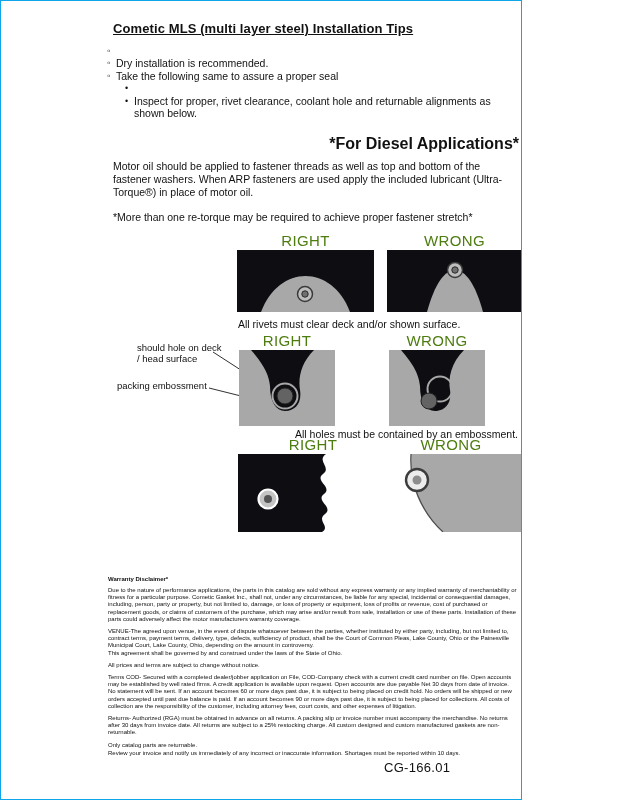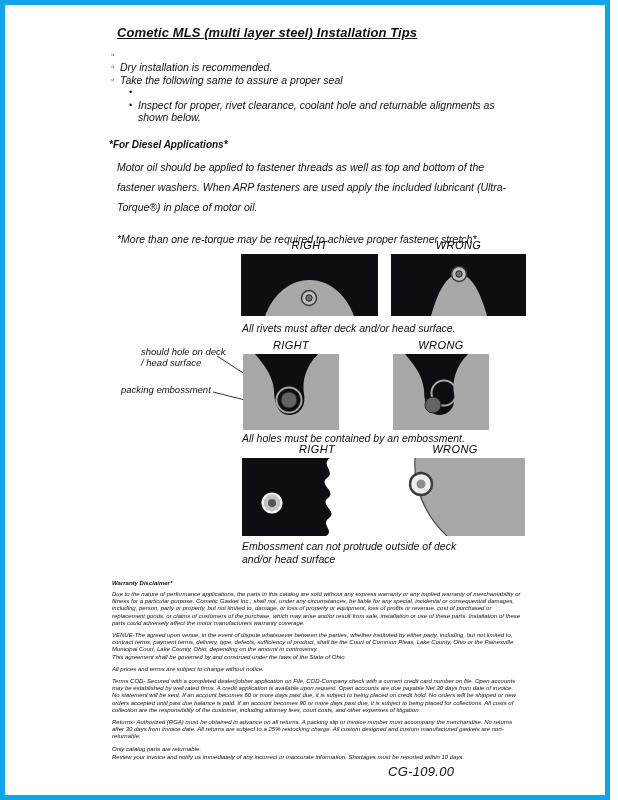--- a/index.html
+++ b/index.html
@@ -1,47 +1,46 @@
 <!DOCTYPE html>
 <html style="--ink: #0d0d12; --steel: #a8a8a8; --text: #111111; --paper: #ffffff;"><head>
 <meta charset="utf-8">
 <style>
   * { box-sizing: border-box; }
   html, body { margin: 0; padding: 0; background: #ffffff; }
   .page {
     position: relative;
-    width: 610px; height: 800px;
+    width: 522px; height: 800px;
     background: var(--paper, #ffffff);
     color: var(--text, #111111);
     font-family: "Liberation Sans", sans-serif;
-    border: 5px solid #0ea5e9;
+    border: 1px solid #0ea5e9;
     overflow: hidden;
-    font-style: italic;
   }
 
   
   .head-block { position: absolute; left: 104px; top: 20px; width: 414px; }
   .title {
     margin: 0 0 9px 8px;
     font-size: 13px; font-weight: bold;
     text-decoration: underline;
     letter-spacing: 0.1px;
   }
   .tip-row { display: flex; font-size: 10.5px; line-height: 12.4px; }
   .tip-row .bullet { flex: 0 0 auto; }
   .tip-row.lvl1 .bullet { width: 9px; margin-left: 2px; font-size: 10px; }
   .tip-row.lvl2 .bullet { width: 9px; margin-left: 20px; font-size: 9px; }
-  .diesel-heading { margin: 16px 0 0 0; font-size: 10px; font-weight: bold; }
-  .para { margin: 7px 0 0 8px; width: 406px; font-size: 10.5px; line-height: 20px; }
+  .diesel-heading { margin: 16px 0 0 0; font-size: 16px; font-weight: bold; text-align: right; }
+  .para { margin: 7px 0 0 8px; width: 406px; font-size: 10.5px; line-height: 13px; }
   .para.note { margin-top: 12px; }
 
   
   .figures { position: absolute; left: 0; top: 233px; width: 618px; height: 342px; }
   .fig-cell { position: absolute; text-align: center; }
-  .fig-label { font-size: 11px; color: #000000; letter-spacing: 0.4px; margin-bottom: 2px; line-height: 14px; }
+  .fig-label { font-size: 15px; color: #4d7c0f; letter-spacing: 0.4px; margin-bottom: 2px; line-height: 14px; }
   .fig-svg { display: block; margin: 0 auto; }
   .fig-caption { position: absolute; font-size: 10.5px; line-height: 12.5px; text-align: left; }
   .ink   { fill: var(--ink, #0d0d12); }
   .steel { fill: var(--steel, #a8a8a8); }
   .callout { position: absolute; font-size: 9.5px; line-height: 11px; text-align: left; }
   .arrows { position: absolute; }
 
   
   .legal { position: absolute; left: 107px; top: 575px; width: 410px; }
   .legal-head { font-size: 6px; font-weight: bold; margin: 0 0 5px 0; }
@@ -97,21 +96,21 @@
     </div>
     <div class="fig-cell" style="left:386px; top:0; width:135px;">
       <div class="fig-label">WRONG</div>
       <svg class="fig-svg" width="135" height="62" viewBox="0 0 135 62">
         <rect class="ink" x="0" y="0" width="135" height="62"></rect>
         <path class="steel" d="M40,62 C55,6 81,6 96,62 Z"></path>
         <circle cx="68" cy="20" r="7.5" fill="#bdbdbd" stroke="#3a3a3a" stroke-width="1.5"></circle>
         <circle cx="68" cy="20" r="3.2" fill="#6f6f6f" stroke="#2a2a2a" stroke-width="1"></circle>
       </svg>
     </div>
-    <div class="fig-caption" style="left:237px; top:84px; width:280px;">All rivets must after deck and/or head surface.</div>
+    <div class="fig-caption" style="left:237px; top:84px; width:280px;">All rivets must clear deck and/or shown surface.</div>
 
     <div class="callout" style="left:136px; top:108px; width:86px;">should hole on deck / head surface</div>
     <div class="callout" style="left:116px; top:146px; width:94px;">packing embossment</div>
     <svg class="arrows" style="left:206px; top:112px;" width="80" height="65" viewBox="0 0 80 65">
       <line x1="6" y1="6" x2="74" y2="50" stroke="#1a1a1a" stroke-width="0.9"></line>
       <line x1="2" y1="42" x2="58" y2="56" stroke="#1a1a1a" stroke-width="0.9"></line>
     </svg>
 
     <div class="fig-cell" style="left:238px; top:100px; width:96px;">
       <div class="fig-label">RIGHT</div>
@@ -124,49 +123,48 @@
     </div>
     <div class="fig-cell" style="left:388px; top:100px; width:96px;">
       <div class="fig-label">WRONG</div>
       <svg class="fig-svg" width="96" height="76" viewBox="0 0 96 76">
         <rect class="steel" x="0" y="0" width="96" height="76"></rect>
         <path class="ink" d="M12,0 C26,16 30,26 31,36 C31,52 37,61 46,61 C57,61 63,52 61,40 C59,28 62,13 75,0 Z"></path>
         <circle cx="51" cy="39" r="12.5" fill="none" stroke="#a8a8a8" stroke-width="2"></circle>
         <circle cx="40" cy="51" r="8" fill="#636363" stroke="#222222" stroke-width="1"></circle>
       </svg>
     </div>
-    <div class="fig-caption" style="left:237px; top:194px; width:280px;">All holes must be contained by an embossment.</div>
+    <div class="fig-caption" style="left:237px; top:194px; width:280px;text-align:right;">All holes must be contained by an embossment.</div>
 
     <div class="fig-cell" style="left:237px; top:204px; width:150px;">
       <div class="fig-label">RIGHT</div>
       <svg class="fig-svg" width="150" height="78" viewBox="0 0 150 78">
         <path class="ink" d="M0,0 L88,0 C78,7 94,13 85,20 C76,27 95,33 86,40 C77,47 96,53 87,60 C78,67 93,72 84,78 L0,78 Z"></path>
         <circle cx="30" cy="45" r="9.5" fill="#c4c4c4" stroke="#ffffff" stroke-width="2.2"></circle>
         <circle cx="30" cy="45" r="4" fill="#555555"></circle>
       </svg>
     </div>
     <div class="fig-cell" style="left:380px; top:204px; width:140px;">
       <div class="fig-label">WRONG</div>
       <svg class="fig-svg" width="140" height="78" viewBox="0 0 140 78">
         <path class="steel" d="M30,0 L140,0 L140,78 L62,78 C44,62 32,40 30,18 Z"></path>
         <path d="M30,0 C28,28 40,58 62,78" fill="none" stroke="#4a4a4a" stroke-width="1.2"></path>
         <circle cx="36" cy="26" r="11" fill="#ececec" stroke="#3c3c3c" stroke-width="2.4"></circle>
         <circle cx="36" cy="26" r="4.5" fill="#8d8d8d"></circle>
       </svg>
     </div>
-    <div class="fig-caption" style="left:237px; top:302px; width:235px;">Embossment can not protrude outside of deck and/or head surface</div>
   </div>
 
   <div class="legal">
     <div class="legal-head">Warranty Disclaimer*</div>
     <p>Due to the nature of performance applications, the parts in this catalog are sold without any express warranty or any implied warranty of merchantability or fitness for a particular purpose.  Cometic Gasket Inc., shall not, under any circumstances, be liable for any special, incidental or consequential damages, including, person, party or property, but not limited to, damage, or loss of property or equipment, loss of profits or revenue, cost of purchased or replacement goods, or claims of customers of the purchase, which may arise and/or result from sale, installation or use of these parts.  Installation of these parts could adversely affect the motor manufacturers warranty coverage.</p>
     <p>VENUE-The agreed upon venue, in the event of dispute whatsoever between the parties, whether instituted by either party, including, but not limited to, contract terms, payment terms, delivery, type, defects, sufficiency of product, shall be the Court of Common Pleas, Lake County, Ohio or the Painesville Municipal Court, Lake County, Ohio, depending on the amount in controversy.
 This agreement shall be governed by and construed under the laws of the State of Ohio.</p>
     <p>All prices and terms are subject to change without notice.</p>
     <p>Terms COD- Secured with a completed dealer/jobber application on File, COD-Company check with a current credit card number on file.  Open accounts may be established by well rated firms.  A credit application is available upon request.  Open accounts are due payable Net 30 days from date of invoice.  No statement will be sent.  If an account becomes 60 or more days past due, it is subject to being placed on credit hold.  No orders will be shipped or new orders accepted until past due balance is paid.  If an account becomes 90 or more days past due, it is subject to being placed for collections.  All costs of collection are the responsibility of the customer, including attorney fees, court costs, and other expenses of litigation.</p>
     <p>Returns- Authorized (RGA) must be obtained in advance on all returns.  A packing slip or invoice number must accompany the merchandise.  No returns after 30 days from invoice date.  All returns are subject to a 25% restocking charge.  All custom designed and custom manufactured gaskets are non-returnable.</p>
     <p class="tight">Only catalog parts are returnable.</p>
     <p>Review your invoice and notify us immediately of any incorrect or inaccurate information.  Shortages must be reported within 10 days.</p>
   </div>
 
-  <div class="footer">CG-109.00</div>
+  <div class="footer">CG-166.01</div>
 
 </div>
 
 </body></html>

